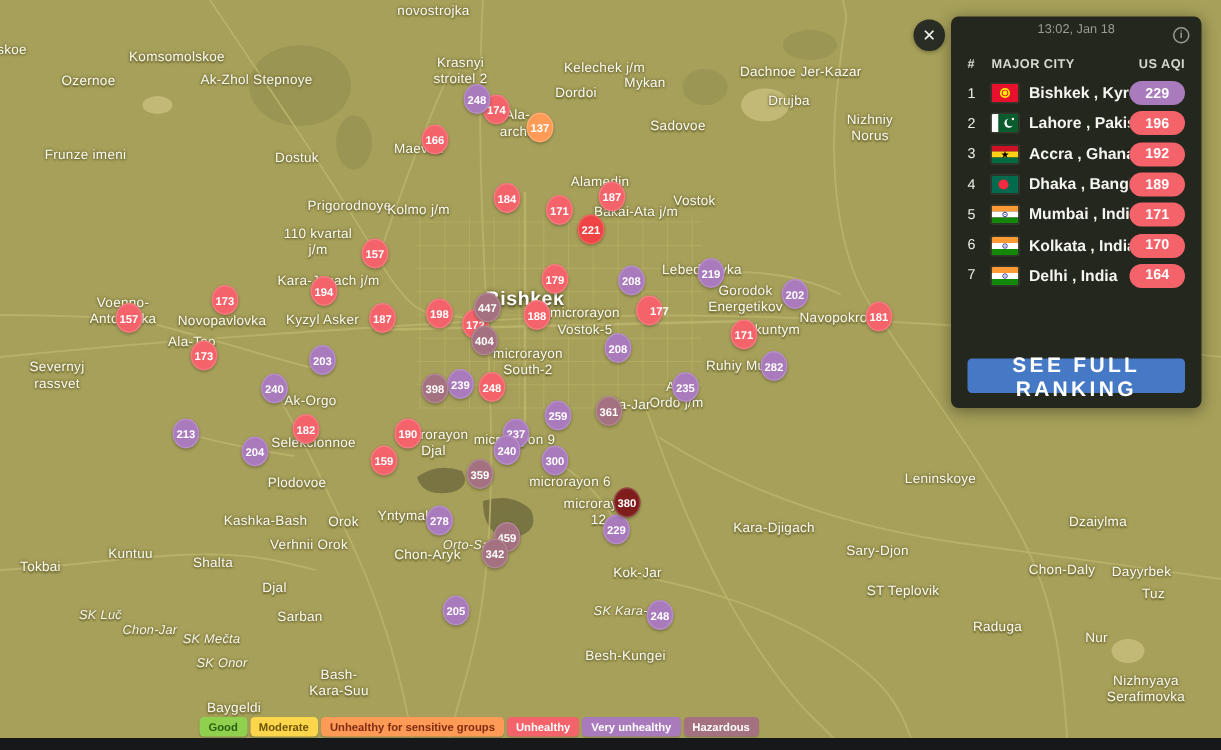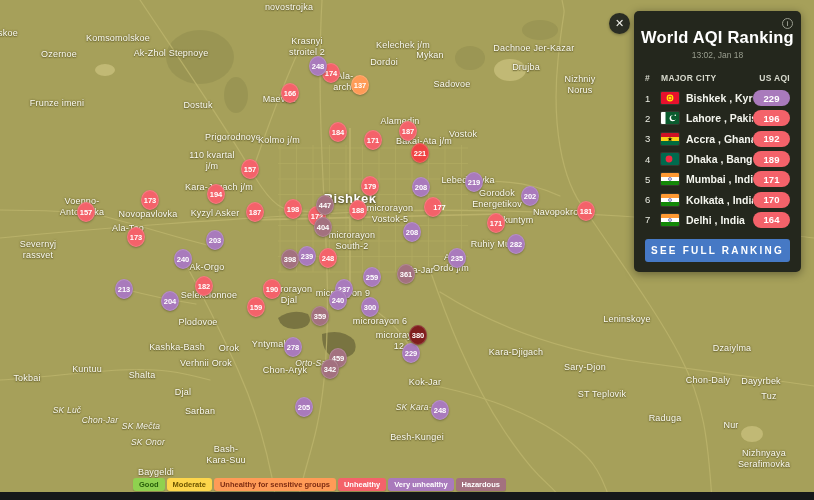--- a/index.html
+++ b/index.html
@@ -42,21 +42,21 @@
   .rows{margin-top:5px;}
   .rrow{display:flex;align-items:center;height:20.3px;padding:0 11px;cursor:pointer;}
   .rrank{width:16px;font-size:9.5px;color:#eceee4;}
   .rflag{width:18px;height:12px;margin-right:7px;border-radius:1px;overflow:hidden;flex:none;
     box-shadow:0 0 0 1px rgba(255,255,255,.08);}
   .rflag svg{display:block;width:18px;height:12px;}
   .rcity{flex:1;font-size:10.5px;font-weight:600;color:#f4f5ee;white-space:nowrap;overflow:hidden;}
   .rbadge{width:37px;height:16px;border-radius:8px;display:flex;align-items:center;justify-content:center;
     font-size:9.5px;font-weight:bold;color:#fff;flex:none;}
   .panel-btn{position:absolute;left:11px;right:11px;bottom:10px;height:23px;background:#4679c5;
-    border:none;border-radius:3px;color:#fff;font-size:10px;font-weight:bold;letter-spacing:2.2px;
+    border:none;border-radius:3px;color:#fff;font-size:14px;font-weight:bold;letter-spacing:2.2px;
     display:flex;align-items:center;justify-content:center;cursor:pointer;}
 </style>
 </head>
 <body>
 
 <div class="stage">
 
   <div class="map">
     <svg viewBox="0 0 814 500" preserveAspectRatio="none">
       <g fill="#8f8c4e" opacity="0.5">
@@ -232,21 +232,21 @@
         <div class="marker" style="left: 433px; top: 207px; background: rgb(244, 98, 106); padding-left: 13px;">177</div>
         <div class="marker" style="left: 317px; top: 216px; background: rgb(244, 98, 106);">172</div>
         <div class="marker" style="left: 204px; top: 286px; background: rgb(244, 98, 106);">182</div>
         <div class="marker" style="left: 272px; top: 289px; background: rgb(244, 98, 106); border-radius: 10px;">190</div>
         <div class="marker" style="left: 256px; top: 307px; background: rgb(244, 98, 106);">159</div>
         <div class="marker" style="left: 328px; top: 258px; background: rgb(244, 98, 106);">248</div>
         <div class="marker" style="left: 496px; top: 223px; background: rgb(244, 98, 106);">171</div>
         <div class="marker" style="left: 586px; top: 211px; background: rgb(244, 98, 106);">181</div>
         <div class="marker" style="left: 360px; top: 85px; background: rgb(255, 155, 87);">137</div>
         <div class="marker" style="left: 318px; top: 66px; background: rgb(169, 122, 188);">248</div>
-        <div class="marker" style="left: 420px; top: 153px; background: #ef4444;">221</div>
+        <div class="marker" style="left: 394px; top: 153px; background: #ef4444;">221</div>
         <div class="marker" style="left: 421px; top: 187px; background: rgb(169, 122, 188);">208</div>
         <div class="marker" style="left: 474px; top: 182px; background: rgb(169, 122, 188);">219</div>
         <div class="marker" style="left: 530px; top: 196px; background: rgb(169, 122, 188);">202</div>
         <div class="marker" style="left: 412px; top: 232px; background: rgb(169, 122, 188);">208</div>
         <div class="marker" style="left: 516px; top: 244px; background: rgb(169, 122, 188);">282</div>
         <div class="marker" style="left: 457px; top: 258px; background: rgb(169, 122, 188);">235</div>
         <div class="marker" style="left: 215px; top: 240px; background: rgb(169, 122, 188);">203</div>
         <div class="marker" style="left: 183px; top: 259px; background: rgb(169, 122, 188);">240</div>
         <div class="marker" style="left: 307px; top: 256px; background: rgb(169, 122, 188);">239</div>
         <div class="marker" style="left: 124px; top: 289px; background: rgb(169, 122, 188);">213</div>
@@ -282,21 +282,20 @@
   <div class="bottombar"></div>
 
   <div class="closebtn">
     <span>✕</span>
   </div>
 
   <div class="panel">
     <div class="panel-info">
       <span>i</span>
     </div>
-    <div class="panel-title">World AQI Ranking</div>
     <div class="panel-time">13:02, Jan 18</div>
     <div class="panel-head">
       <span class="ph-rank">#</span>
       <span class="ph-city">MAJOR CITY</span>
       <span class="ph-aqi">US AQI</span>
     </div>
     <div class="rows" id="rank-rows">
         <div class="rrow">
           <span class="rrank">1</span>
           <span class="rflag">

